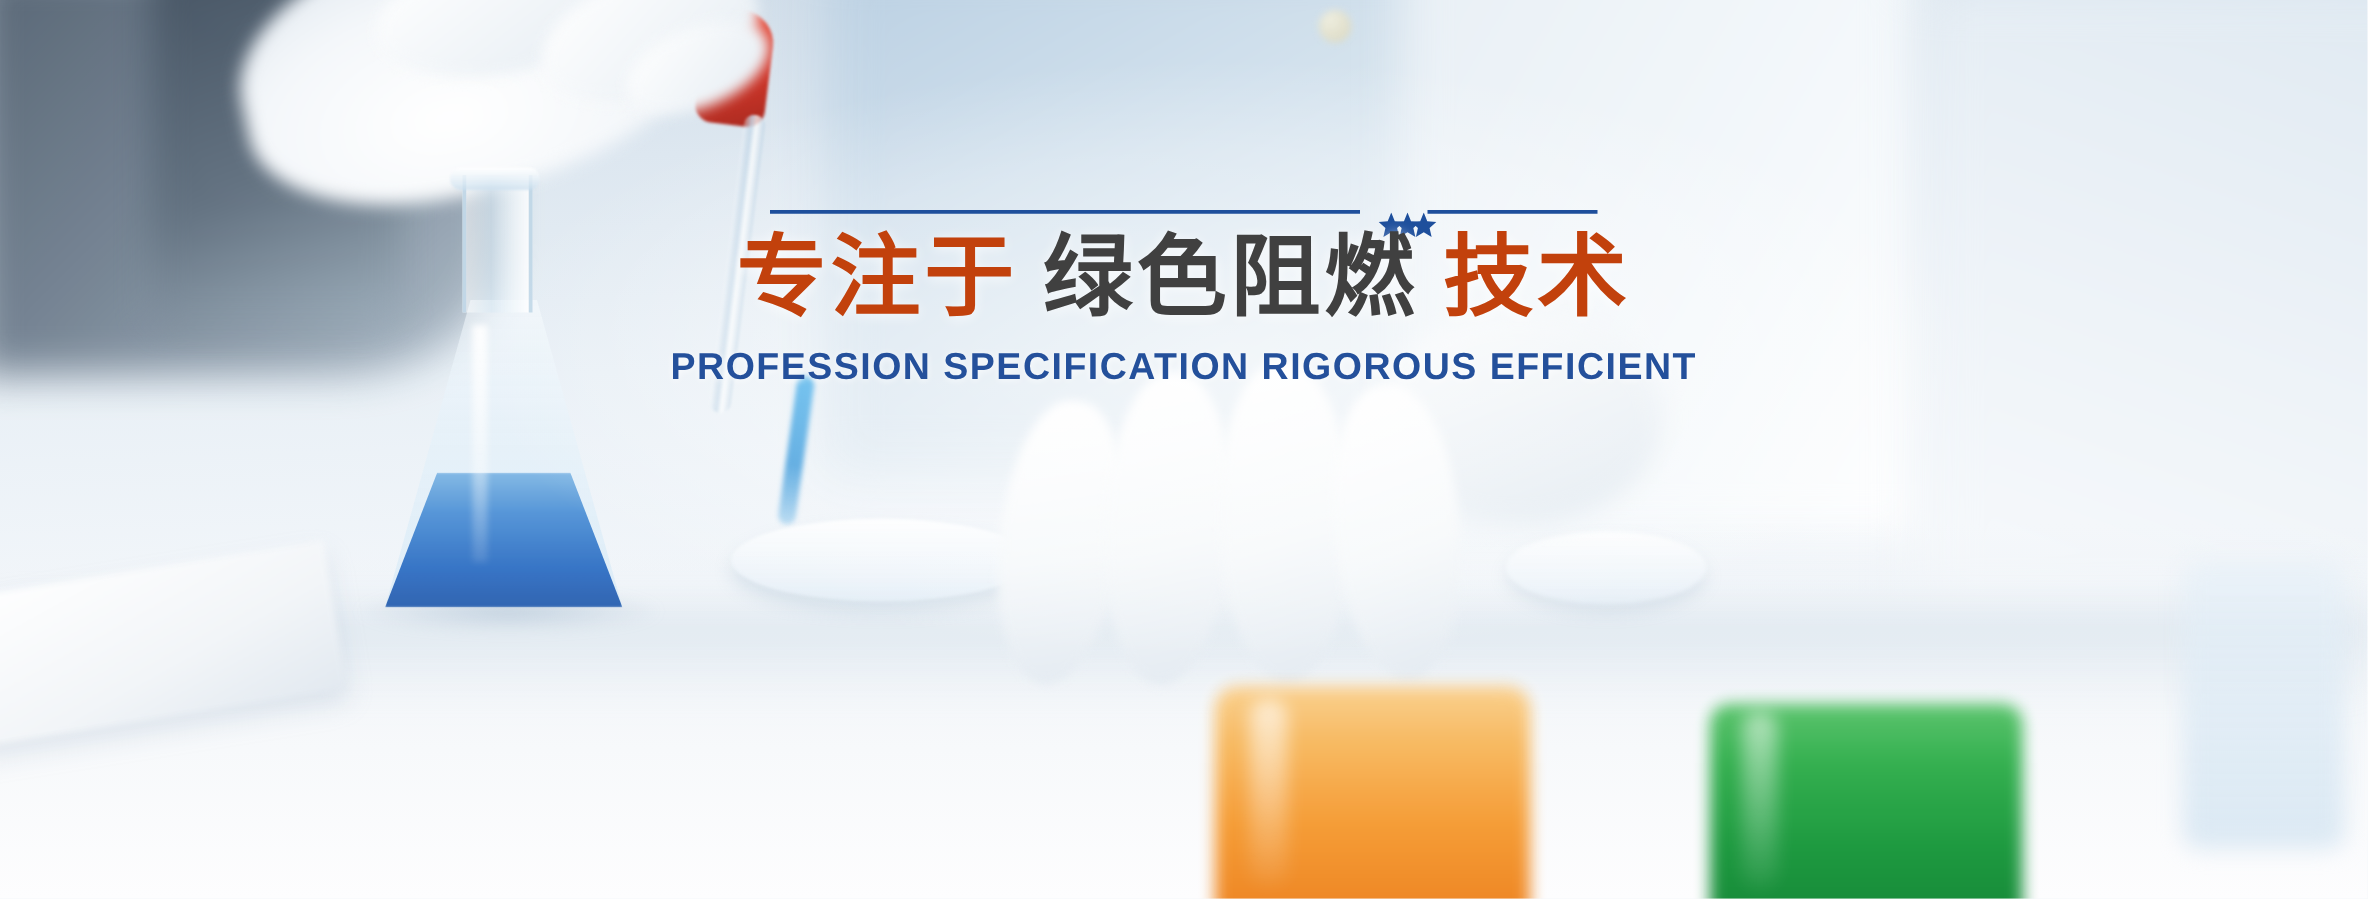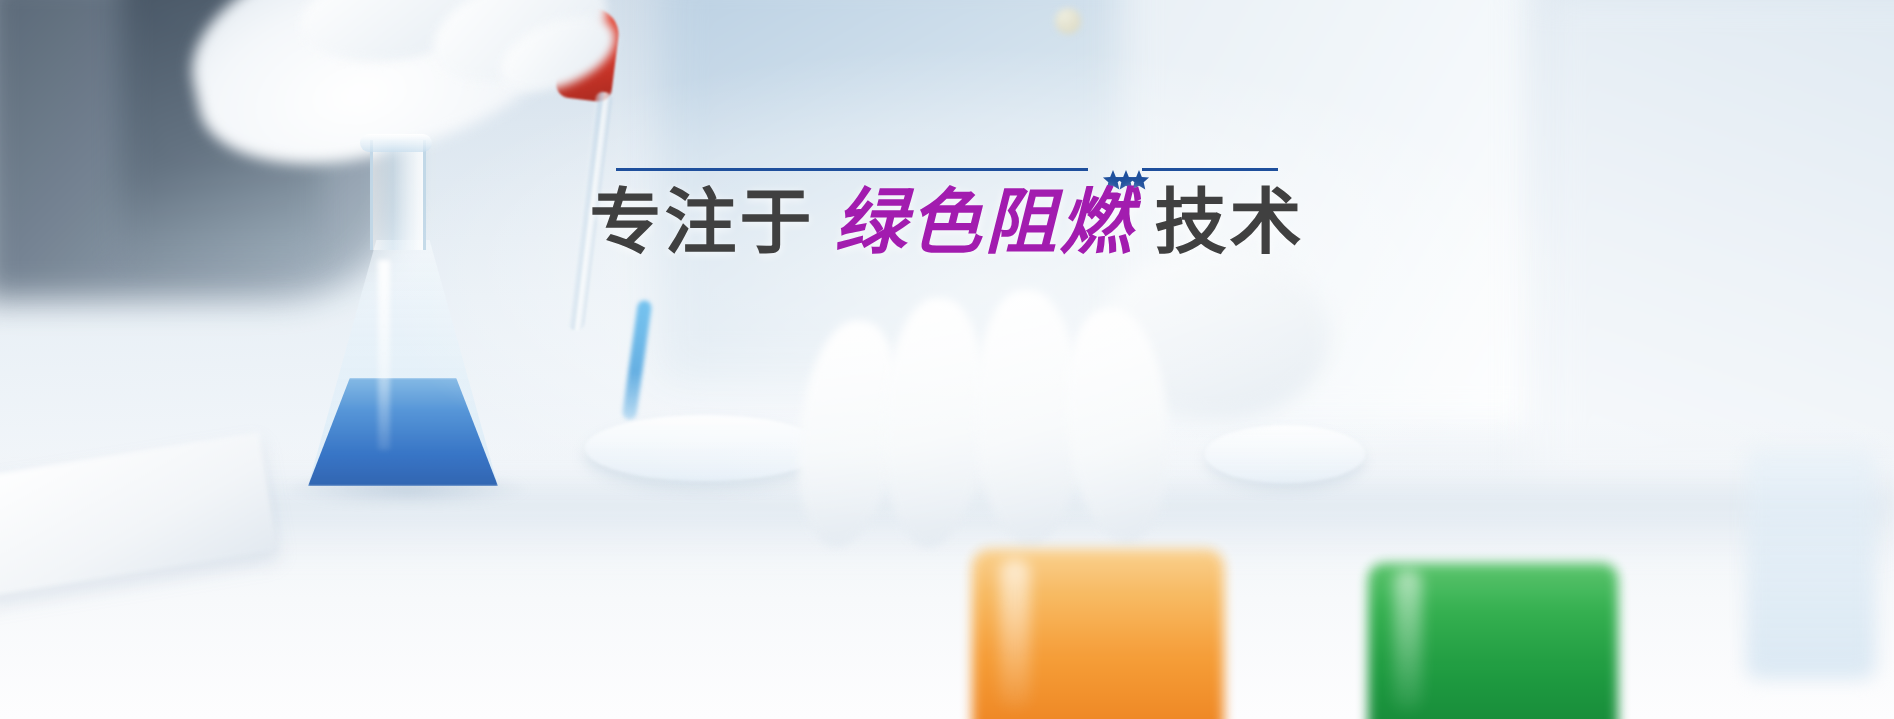--- a/index.html
+++ b/index.html
@@ -356,22 +356,22 @@
 
   .headline {
     margin-top: 14px;
     font-size: 72px;
     font-weight: 700;
     letter-spacing: 3px;
     line-height: 1.05;
     white-space: nowrap;
     text-shadow: 0 2px 10px rgba(255,255,255,.75);
   }
-  .hl-blue { color: #404040; }
-  .hl-green { color: #a21caf; font-style: italic; }
+  .hl-blue { color: #c2410c; }
+  .hl-green { color: #404040; }
   .hl-gap { display: inline-block; width: 20px; }
 
   .subtitle {
     margin-top: 16px;
     font-size: 30px;
     font-weight: 700;
     letter-spacing: 1.2px;
     color: #24509b;
     white-space: nowrap;
     text-shadow: 0 1px 6px rgba(255,255,255,.8);
@@ -465,16 +465,17 @@
             </svg>
         </span>
       </div>
       <div class="rule short"></div>
     </div>
 
     <div class="headline">
       <span class="hl-blue">专注于</span><span class="hl-gap"></span><span class="hl-green">绿色阻燃</span><span class="hl-gap"></span><span class="hl-blue">技术</span>
     </div>
 
+    <div class="subtitle">PROFESSION SPECIFICATION RIGOROUS EFFICIENT</div>
 
 
   </div>
 </div>
 
 </body></html>

